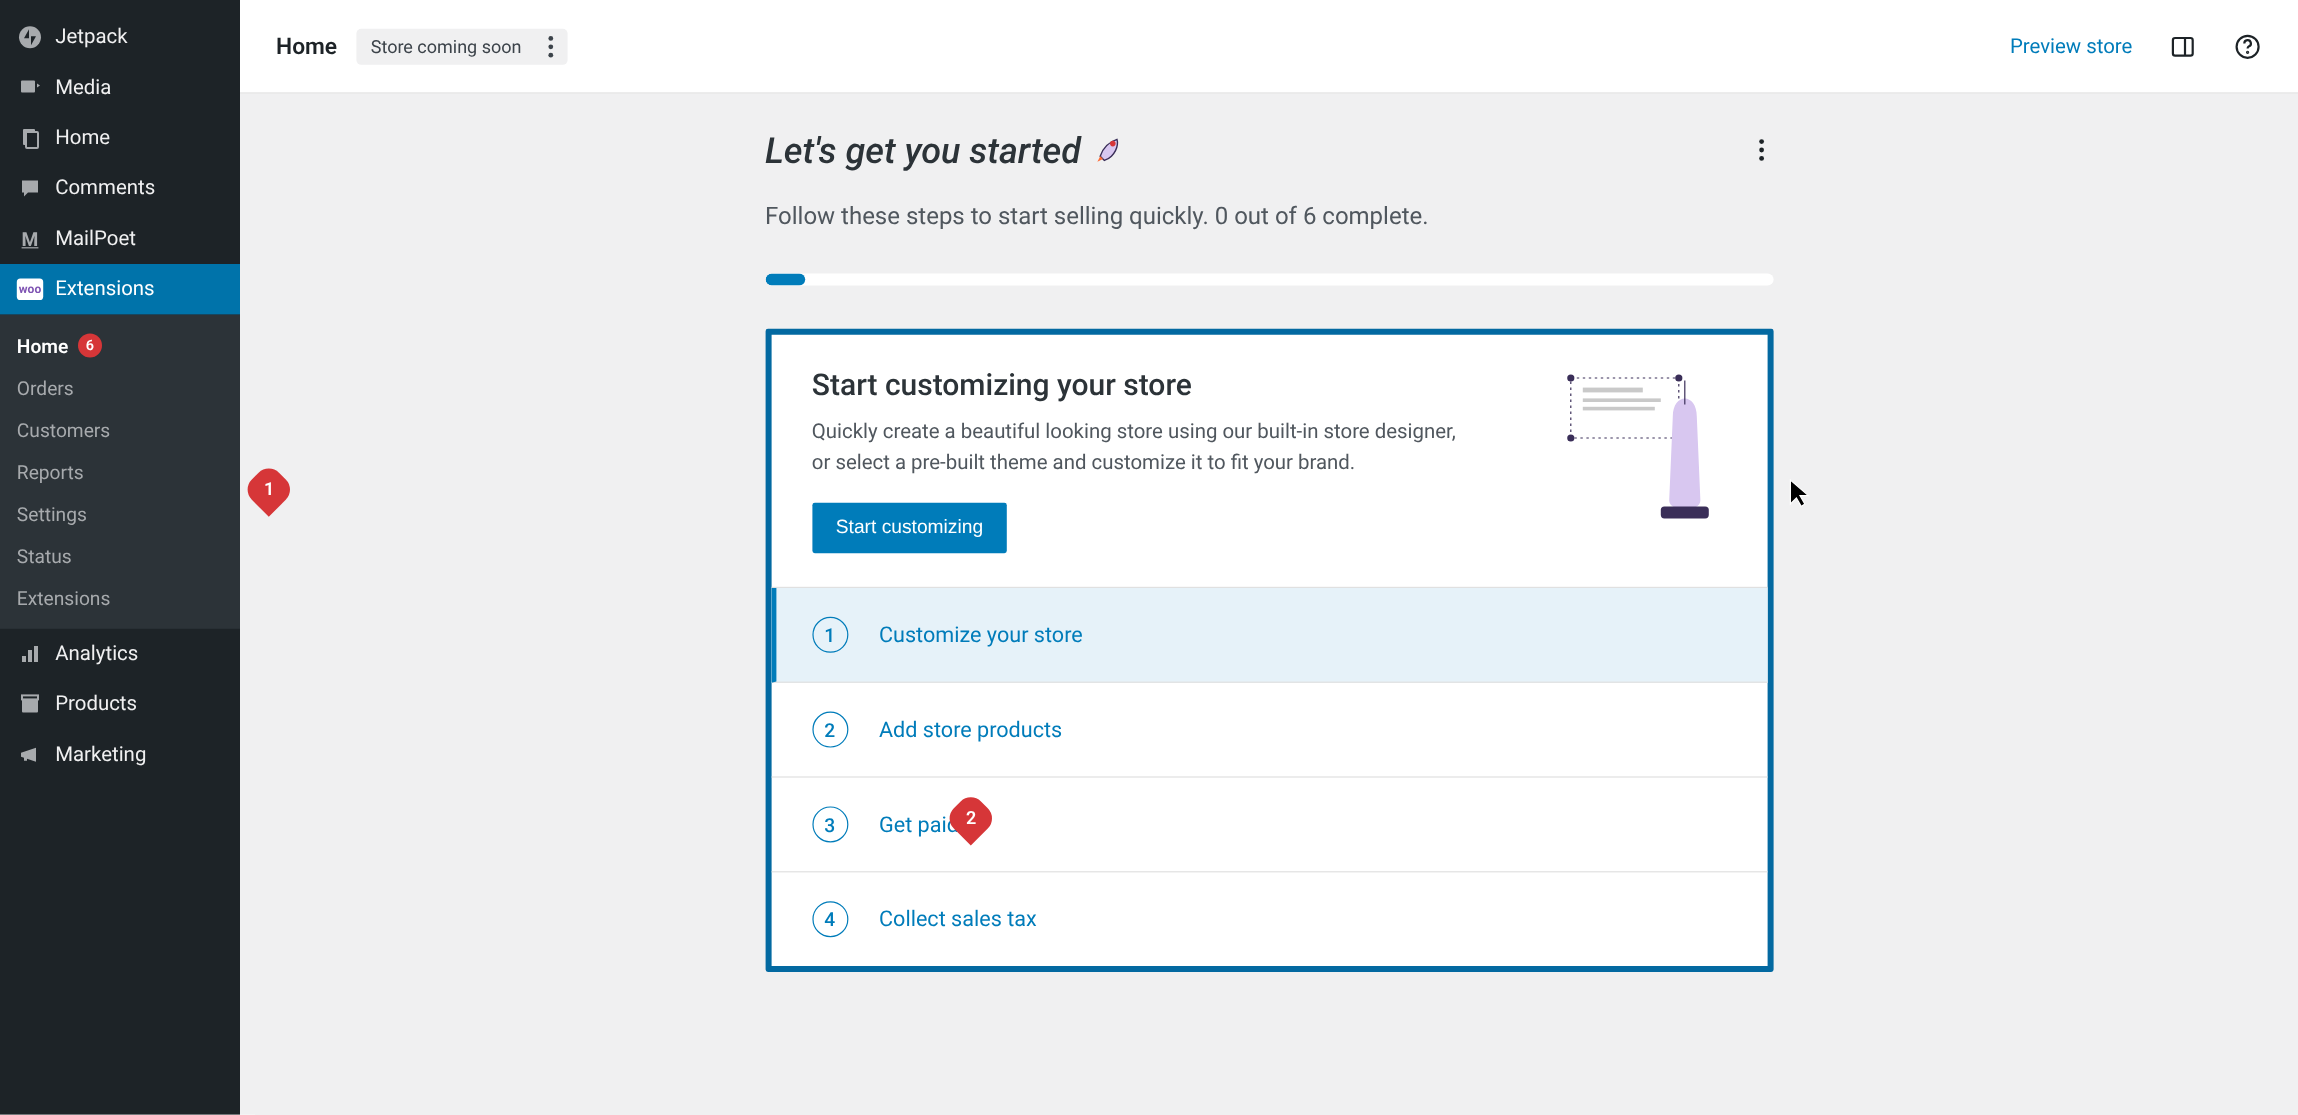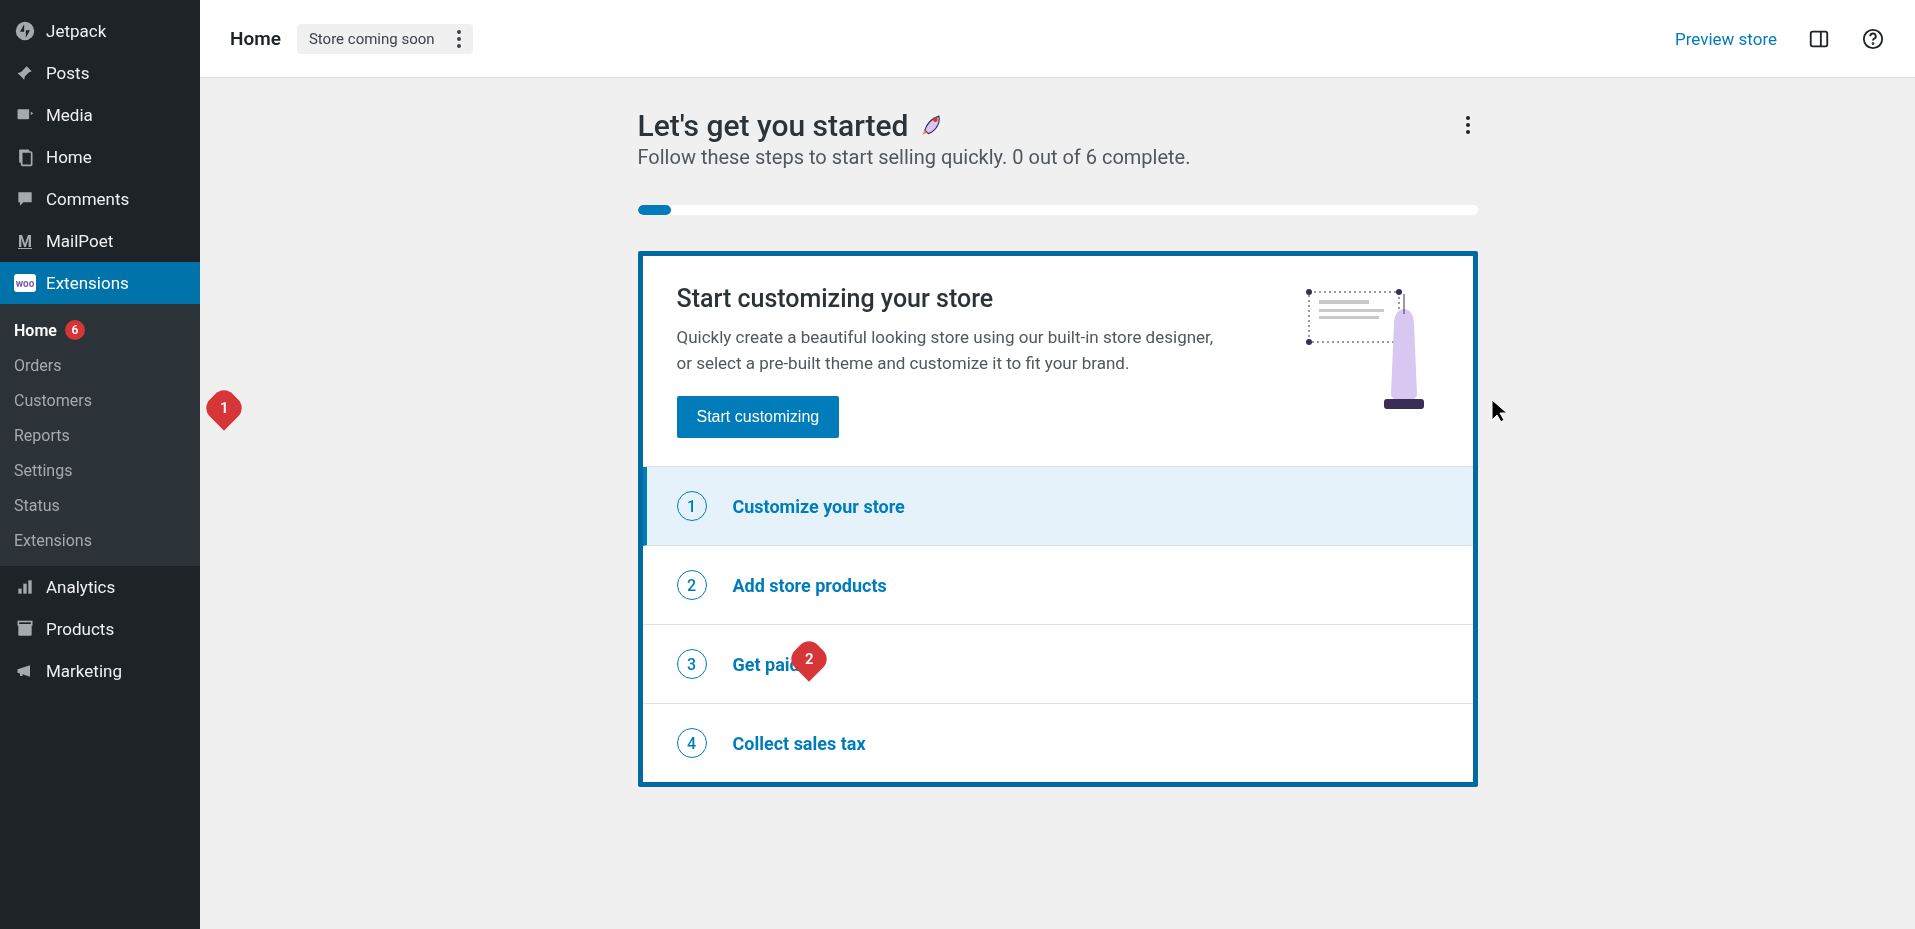--- a/index.html
+++ b/index.html
@@ -161,25 +161,26 @@
     justify-content: space-between;
     padding: 10px 0 16px 0;
   }
   .page-title {
     font-size: 30px;
     font-weight: 500;
     display: flex;
     align-items: center;
     gap: 10px;
     color: #2c3338;
+    font-style: italic;
   }
   .page-subtitle {
     font-size: 20px;
     color: #50575e;
-    margin-top: 2px;
+    margin-top: 24px;
     text-align: right;
   }
   .more-btn {
     cursor: pointer;
     padding: 8px;
     color: #1d2327;
   }
   .progress {
     height: 10px;
     background: #fff;
@@ -260,21 +261,21 @@
     align-items: center;
     justify-content: center;
     color: #007cba;
     font-size: 16px;
     font-weight: 500;
     flex-shrink: 0;
   }
   .task-label {
     color: #007cba;
     font-size: 18px;
-    font-weight: 700;
+    font-weight: 400;
   }
   
   .annotation {
     position: absolute;
     background: #d63638;
     color: #fff;
     border-radius: 12px 12px 12px 0;
     transform: rotate(-45deg);
     width: 32px;
     height: 32px;
@@ -315,28 +316,20 @@
     <div class="sidebar-item">
       <span class="icon">
         <svg viewBox="0 0 24 24" width="20" height="20" fill="currentColor">
             <circle cx="12" cy="12" r="11" fill="#a7aaad"></circle>
             <path d="M11 4v9H6z M13 20v-9h5z" fill="#1d2327"></path>
           </svg>
       </span>
       <span>Jetpack</span>
     </div>
 
-    <div class="sidebar-item">
-      <span class="icon">
-        <svg viewBox="0 0 24 24" width="20" height="20" fill="currentColor">
-            <path d="M14 4l6 6-3 1-5 5-1 4-4-4-5 5 5-5-4-4 4-1 5-5z"></path>
-          </svg>
-      </span>
-      <span>Posts</span>
-    </div>
 
     <div class="sidebar-item">
       <span class="icon">
         <svg viewBox="0 0 24 24" width="20" height="20" fill="currentColor">
             <rect x="3" y="5" width="14" height="12" rx="1"></rect>
             <path d="M19 8l3 2-3 2z"></path>
           </svg>
       </span>
       <span>Media</span>
     </div>

